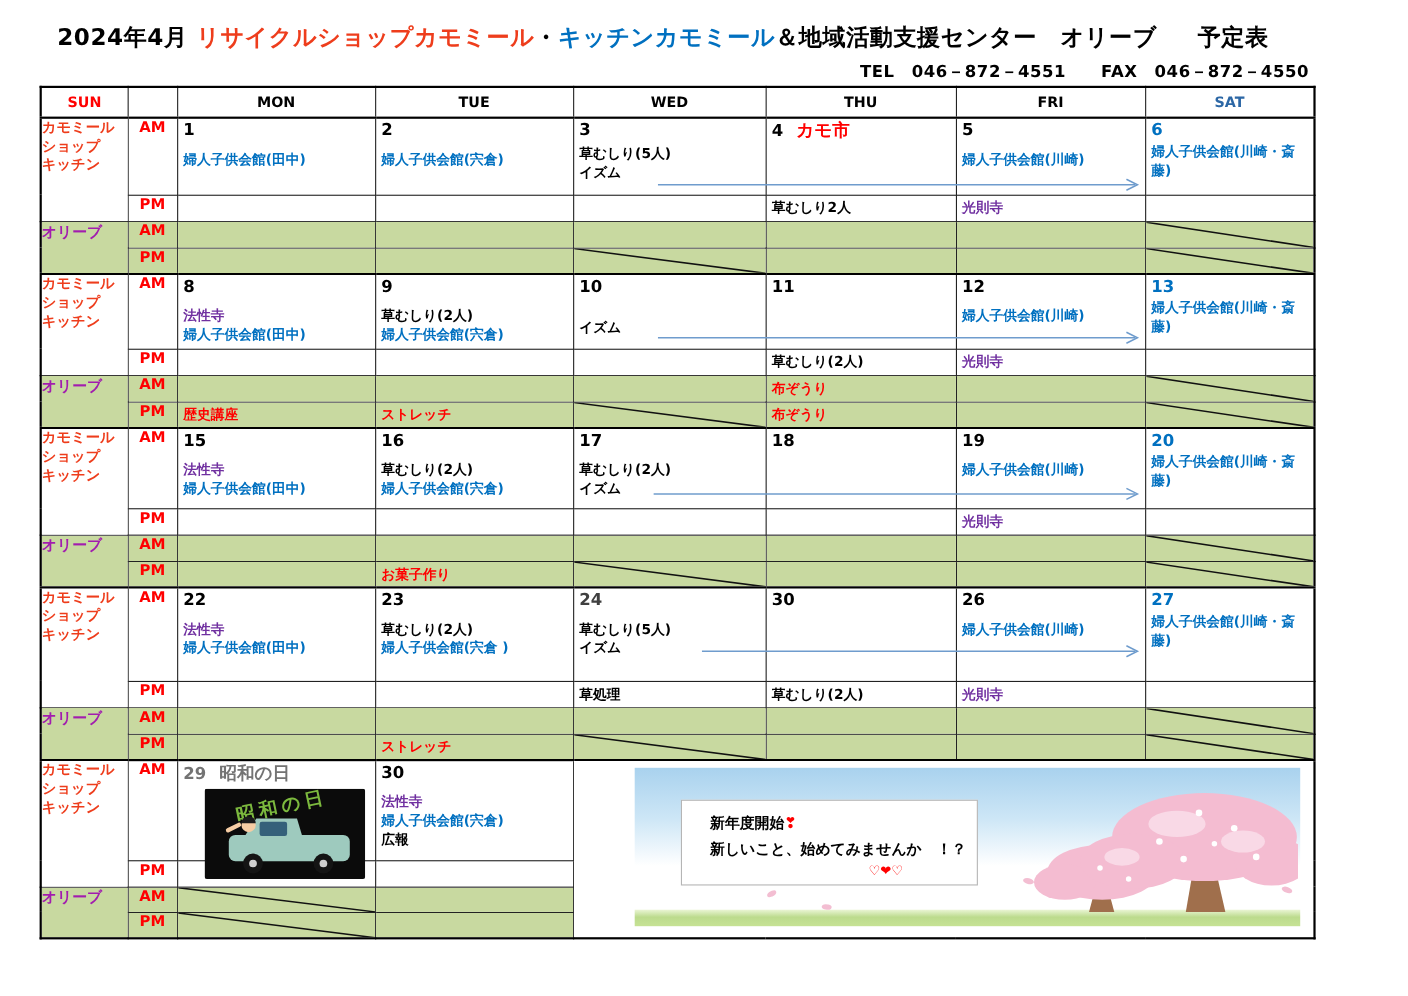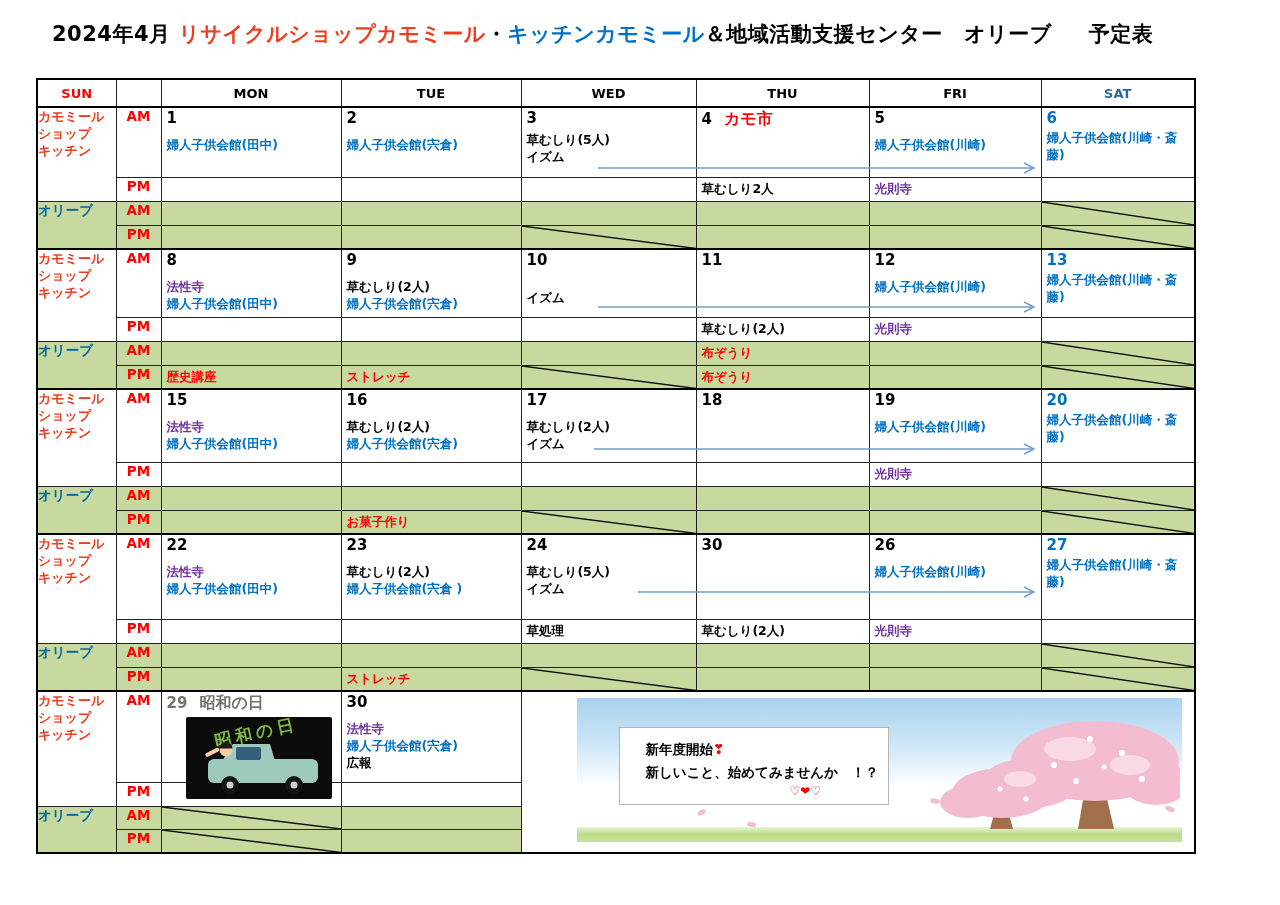--- a/index.html
+++ b/index.html
@@ -17,28 +17,28 @@
   .contact span:first-child{margin-left:0;}
 
   table.cal{position:absolute;left:36px;top:78px;width:1158px;border-collapse:collapse;table-layout:fixed;border:2px solid #000;}
   table.cal td{border:1px solid #222;padding:0;vertical-align:top;position:relative;overflow:visible;}
   tr.hdr td{height:26px;vertical-align:middle;text-align:center;font-size:13px;border-bottom:2px solid #000;}
   tr.wk td{border-top:2px solid #000;}
   .hd-sun{color:#ff0000;margin-left:24px;}
   .hd-sat{color:#2c67a5;}
 
   td.glabel{vertical-align:middle;color:#ee3d1c;font-size:13px;line-height:17px;padding-left:7px;background:#fff;}
-  td.olabel{vertical-align:middle;font-size:13.5px;padding-left:4px;color:#0369a1;}
+  td.olabel{vertical-align:middle;font-size:13.5px;padding-left:4px;color:#a21caf;}
   td.ampm{vertical-align:middle;text-align:center;color:#ff0000;font-size:13.5px;}
   .g{background:#c8d9a0;}
 
   .dnum{font-size:15px;line-height:17px;padding:2px 0 0 5px;white-space:nowrap;}
   .dnum .tag{margin-left:12px;}
   .n-blue{color:#0070c0;}
-  .n-purple{color:#000000;}
+  .n-purple{color:#404040;}
   .n-red{color:#737373;}
   .evts{padding:9px 3px 0 5px;font-size:12.5px;line-height:17px;}
   .evts div{white-space:nowrap;}
   td.pmc{font-size:12.5px;}
   td.pmc span{display:block;padding:3px 0 0 5px;white-space:nowrap;}
   td.otxt span{display:block;padding:3px 0 0 5px;font-size:12.5px;color:#ff0000;white-space:nowrap;}
 
   svg.dsvg{position:absolute;left:0;top:0;width:100%;height:100%;display:block;}
 
   .arrow{position:absolute;height:12px;z-index:5;pointer-events:none;}
@@ -67,20 +67,24 @@
 <div class="page">
 
   <div class="title">
     <span class="c-black">2024年4月</span>
     <span> </span>
     <span class="c-orange">リサイクルショップカモミール</span><span class="c-black">・</span><span class="c-blue">キッチンカモミール</span><span class="c-black">＆地域活動支援センター　オリーブ</span>
     <span>　</span>
     <span class="c-black">予定表</span>
   </div>
 
+  <div class="contact">
+    <span>TEL　046－872－4551</span>
+    <span>FAX　046－872－4550</span>
+  </div>
 
   <table class="cal">
     <colgroup>
       <col style="width:79px">
         <col style="width:45px">
         <col style="width:180px">
         <col style="width:180px">
       <col style="width:175px">
         <col style="width:173px">
         <col style="width:172px">

